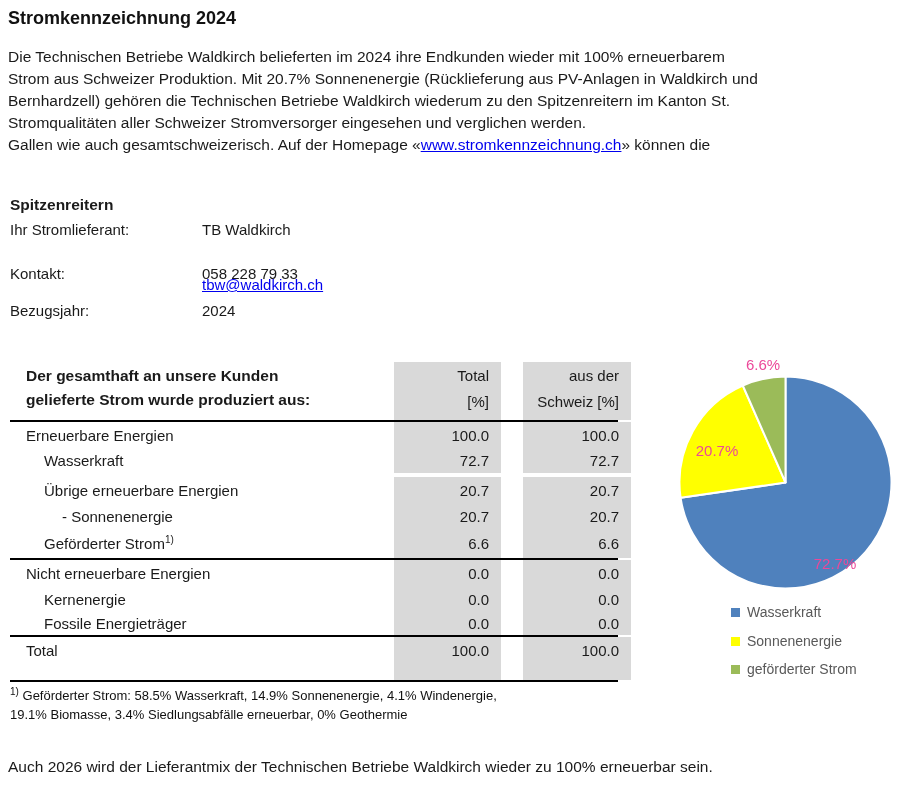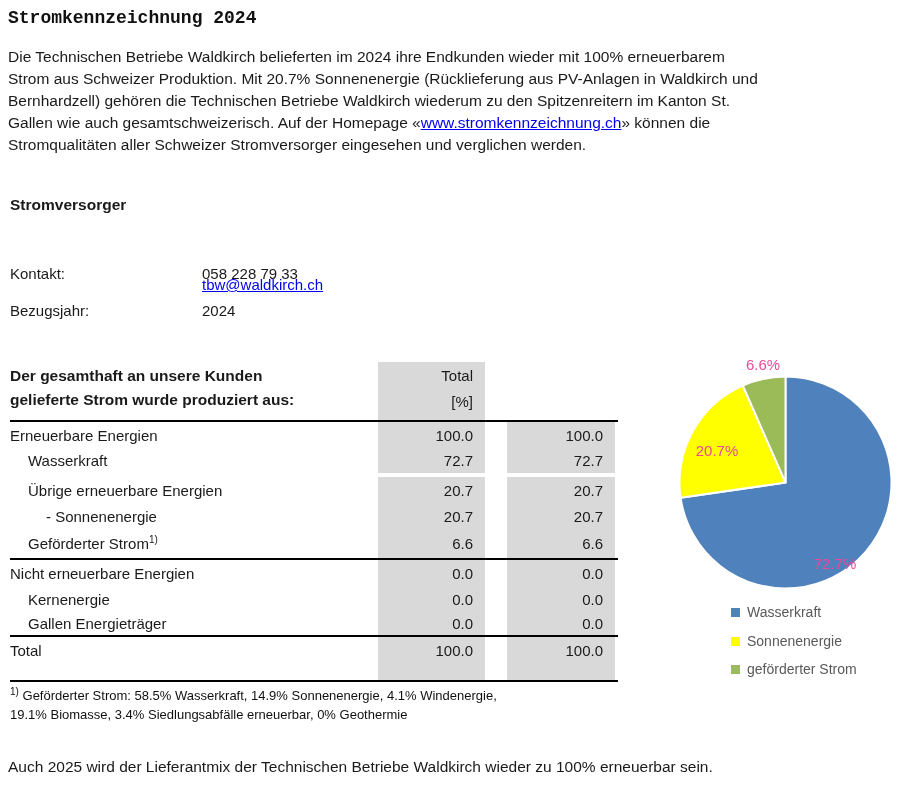--- a/index.html
+++ b/index.html
@@ -1,33 +1,33 @@
 <!DOCTYPE html>
 <html><head>
 <meta charset="utf-8">
 <style>
   * { margin:0; padding:0; box-sizing:border-box; }
   html,body { background:#ffffff; }
   body { font-family:"Liberation Sans", sans-serif; color:#1a1a1a; }
   .page { position:relative; width:900px; height:788px; background:#ffffff; overflow:hidden; }
 
-  .doc-title { position:absolute; left:8px; top:8px; font-size:18px; font-weight:bold; color:#111;font-family:Liberation Mono, monospace; }
+  .doc-title { position:absolute; left:8px; top:8px; font-size:18px; font-weight:bold; color:#111; }
 
   .intro { position:absolute; left:8px; top:46px; width:892px; font-size:15.5px; line-height:22px; }
   .intro .ln { white-space:nowrap; }
   a.link, .link { color:#0000ee; text-decoration:underline; cursor:pointer; }
 
   .supplier-heading { position:absolute; left:10px; top:196px; font-size:15.5px; font-weight:bold; }
   .supplier-row { position:absolute; left:10px; font-size:15px; }
   .supplier-row .lab { display:inline-block; width:192px; }
   .supplier-row .val { display:inline-block; }
 
   
   .mix-table { position:absolute; left:10px; top:358px; width:612px; }
-  .trow { display:flex; width:605px; align-items:center; }
+  .trow { display:flex; width:605px; align-items:center;margin-left:16px; }
   .tlabel { width:368px; font-size:15px; }
   .tlabel.ind1 { padding-left:18px; }
   .tlabel.ind2 { padding-left:36px; }
   .tnum { width:107px; text-align:right; padding-right:12px; font-size:15px; align-self:stretch; display:flex; align-items:center; justify-content:flex-end; }
   .tnum.c2 { width:108px; }
   .tgap { width:22px; align-self:stretch; }
   .shade { background:#d9d9d9; }
   .bold { font-weight:normal; }
   .hline { width:608px; height:2px; background:#000; }
   .thead { height:58px; margin-top:4px; align-items:flex-start; }
@@ -53,26 +53,29 @@
 <body>
 
 <div class="page">
 
   <div class="doc-title">Stromkennzeichnung 2024</div>
 
   <div class="intro">
     <div class="ln">Die Technischen Betriebe Waldkirch belieferten im 2024 ihre Endkunden wieder mit 100% erneuerbarem</div>
     <div class="ln">Strom aus Schweizer Produktion. Mit 20.7% Sonnenenergie (Rücklieferung aus PV-Anlagen in Waldkirch und</div>
     <div class="ln">Bernhardzell) gehören die Technischen Betriebe Waldkirch wiederum zu den Spitzenreitern im Kanton St.</div>
+    <div class="ln">Stromqualitäten aller Schweizer Stromversorger eingesehen und verglichen werden.</div>
     <div class="ln"><span>Gallen wie auch gesamtschweizerisch. Auf der Homepage «</span><a class="link">www.stromkennzeichnung.ch</a><span>» können die</span></div>
-    <div class="ln">Stromqualitäten aller Schweizer Stromversorger eingesehen und verglichen werden.</div>
-  </div>
-
-  <div class="supplier-heading">Stromversorger</div>
-
+  </div>
+
+  <div class="supplier-heading">Spitzenreitern</div>
+
+  <div class="supplier-row" style="top:221px;">
+    <span class="lab">Ihr Stromlieferant:</span><span class="val">TB Waldkirch</span>
+  </div>
   <div class="supplier-row" style="top:265px;">
     <span class="lab">Kontakt:</span><span class="val">058 228 79 33</span>
   </div>
   <div class="supplier-row" style="top:276px;">
     <span class="lab"></span><a class="val link">tbw@waldkirch.ch</a>
   </div>
   <div class="supplier-row" style="top:302px;">
     <span class="lab">Bezugsjahr:</span><span class="val">2024</span>
   </div>
 
@@ -80,20 +83,24 @@
     <div class="trow thead">
       <div class="tlabel">
         <div>Der gesamthaft an unsere Kunden</div>
         <div>gelieferte Strom wurde produziert aus:</div>
       </div>
       <div class="tnum shade" style="display:block;">
         <span class="hcell">Total</span>
         <span class="hcell">[%]</span>
       </div>
       <div class="tgap"></div>
+      <div class="tnum c2 shade" style="display:block;">
+        <span class="hcell">aus der</span>
+        <span class="hcell">Schweiz [%]</span>
+      </div>
     </div>
     <div class="hline"></div>
 
     <div class="trow r26">
       <div class="tlabel bold">Erneuerbare Energien</div>
       <div class="tnum shade bold">100.0</div>
       <div class="tgap"></div>
       <div class="tnum c2 shade bold">100.0</div>
     </div>
     <div class="trow r25">
@@ -129,21 +136,21 @@
       <div class="tgap"></div>
       <div class="tnum c2 shade bold">0.0</div>
     </div>
     <div class="trow r26">
       <div class="tlabel ind1">Kernenergie</div>
       <div class="tnum shade">0.0</div>
       <div class="tgap"></div>
       <div class="tnum c2 shade">0.0</div>
     </div>
     <div class="trow r23">
-      <div class="tlabel ind1">Gallen Energieträger</div>
+      <div class="tlabel ind1">Fossile Energieträger</div>
       <div class="tnum shade">0.0</div>
       <div class="tgap"></div>
       <div class="tnum c2 shade">0.0</div>
     </div>
     <div class="hline"></div>
 
     <div class="trow r26">
       <div class="tlabel bold">Total</div>
       <div class="tnum shade bold">100.0</div>
       <div class="tgap"></div>
@@ -156,21 +163,21 @@
       <div class="tnum c2 shade"></div>
     </div>
     <div class="hline"></div>
   </div>
 
   <div class="footnote">
     <div><sup class="fn">1)</sup><span> Geförderter Strom: 58.5% Wasserkraft, 14.9% Sonnenenergie, 4.1% Windenergie,</span></div>
     <div>19.1% Biomasse, 3.4% Siedlungsabfälle erneuerbar, 0% Geothermie</div>
   </div>
 
-  <div class="closing">Auch 2025 wird der Lieferantmix der Technischen Betriebe Waldkirch wieder zu 100% erneuerbar sein.</div>
+  <div class="closing">Auch 2026 wird der Lieferantmix der Technischen Betriebe Waldkirch wieder zu 100% erneuerbar sein.</div>
 
   <div class="chart">
     <svg class="pie-svg" width="250" height="250" viewBox="0 0 250 250">
       <path d="M135.5,142.5 L135.5,36.5 A106,106 0 1 1 30.61,157.77 Z" stroke="#ffffff" stroke-width="2" stroke-linejoin="round" fill="#4f81bd"></path>
       <path d="M135.5,142.5 L30.61,157.77 A106,106 0 0 1 92.79,45.49 Z" stroke="#ffffff" stroke-width="2" stroke-linejoin="round" fill="#ffff00"></path>
       <path d="M135.5,142.5 L92.79,45.49 A106,106 0 0 1 135.5,36.5 Z" stroke="#ffffff" stroke-width="2" stroke-linejoin="round" fill="#9bbb59"></path>
     </svg>
     <div class="pie-label" style="left:113px; top:24px;">6.6%</div>
     <div class="pie-label" style="left:67px; top:110px;">20.7%</div>
     <div class="pie-label" style="left:185px; top:183px;margin-top:40px;">72.7%</div>

